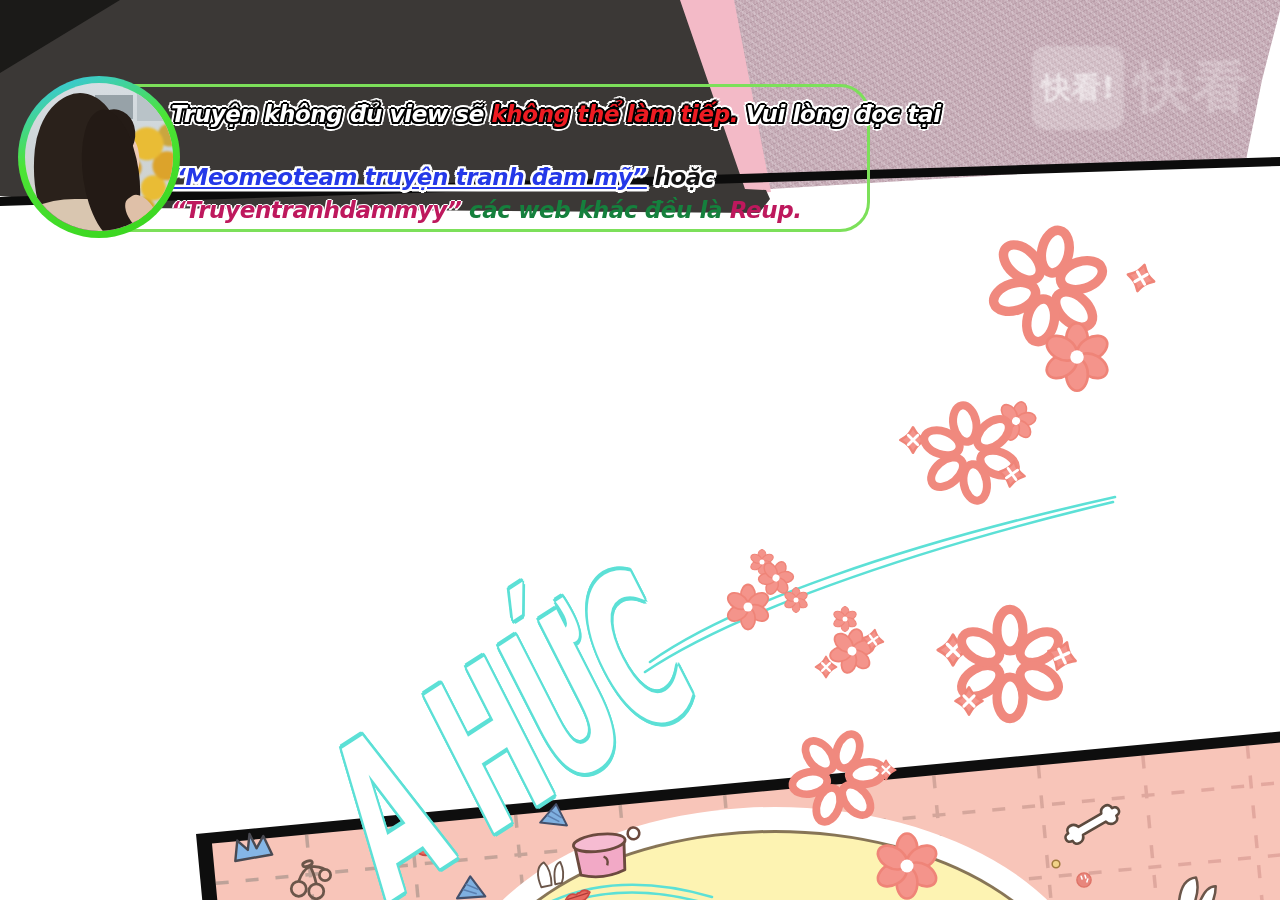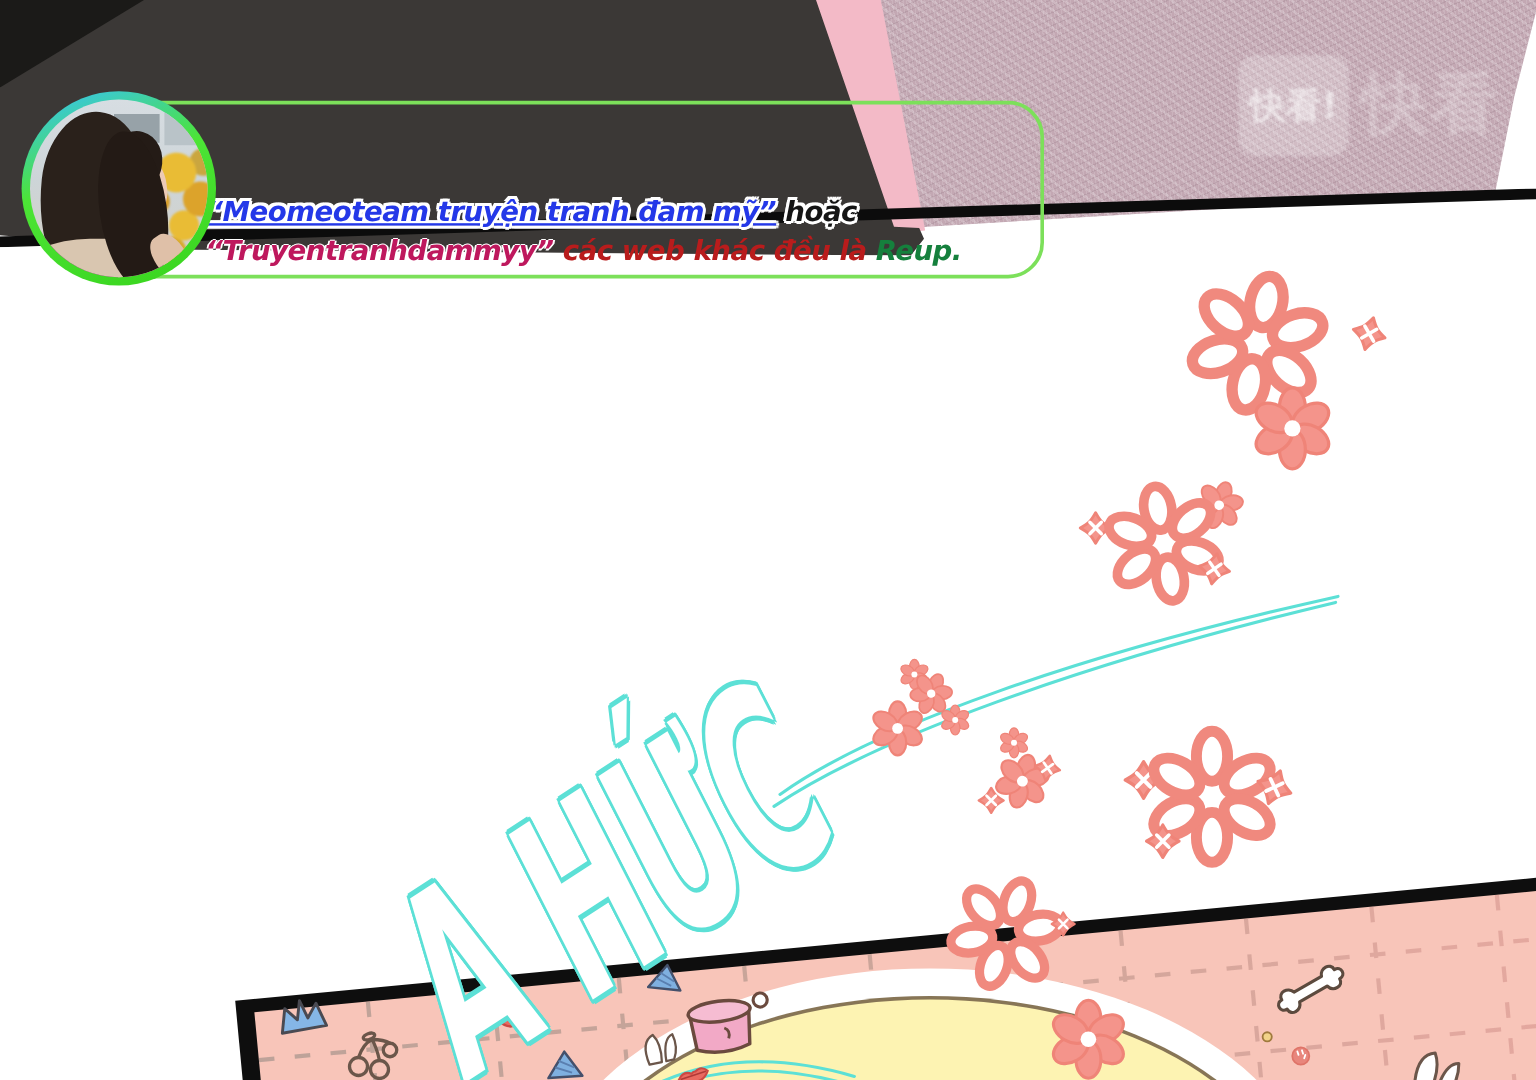--- a/index.html
+++ b/index.html
@@ -47,22 +47,22 @@
      -4px 0 #fff,4px 0 #fff,0 -4px #fff,0 4px #fff,-3px -3px #fff,3px -3px #fff,-3px 3px #fff,3px 3px #fff;}
   .oorange{color:#f7a51c;text-shadow:
      -2px 0 #000,2px 0 #000,0 -2px #000,0 2px #000,-1.5px -1.5px #000,1.5px -1.5px #000,-1.5px 1.5px #000,1.5px 1.5px #000,
      -4px 0 #fff,4px 0 #fff,0 -4px #fff,0 4px #fff,-3px -3px #fff,3px -3px #fff,-3px 3px #fff,3px 3px #fff;}
   .oblue{color:#2438e8;text-decoration:underline;text-shadow:
      -2.5px 0 #fff,2.5px 0 #fff,0 -2.5px #fff,0 2.5px #fff,-2px -2px #fff,2px -2px #fff,-2px 2px #fff,2px 2px #fff;}
   .oblk{color:#141414;text-shadow:
      -2.5px 0 #fff,2.5px 0 #fff,0 -2.5px #fff,0 2.5px #fff,-2px -2px #fff,2px -2px #fff,-2px 2px #fff,2px 2px #fff;}
   .ogreen{color:#be185d;text-shadow:
      -1.5px 0 #fff,1.5px 0 #fff,0 -1.5px #fff,0 1.5px #fff;}
-  .odark{color:#b91c1c;}
-  .ored2{color:#15803d;}
+  .odark{color:#15803d;}
+  .ored2{color:#be185d;}
 
   
   .avatar{left:18px;top:76px;width:162px;height:162px;border-radius:50%;
     background:linear-gradient(160deg,#38c4ee 4%,#4ce436 42%,#38d41c 100%);}
   .av-inner{position:absolute;left:7px;top:7px;width:148px;height:148px;border-radius:50%;overflow:hidden;
     background:linear-gradient(180deg,#d7dde2 0%,#cdd5d8 45%,#d6cfc4 100%);}
   .av-bldg1{left:70px;top:12px;width:38px;height:24px;background:#97a2a8;}
   .av-bldg2{left:112px;top:8px;width:30px;height:30px;background:#b9c3c8;}
   .av-flowers{left:74px;top:30px;width:80px;height:110px;filter:blur(1px);
     background-image:
@@ -120,20 +120,21 @@
   <div class="abs blackline"></div>
 
   <div class="abs watermark">
     <div class="wm-box">
       <span>快看!</span>
     </div>
     <span class="wm-echo">快看</span>
   </div>
 
   <div class="abs notice">
+    <p class="nl l1"><span class="ow">Truyện không đủ view sẽ </span><span class="ored">không thể làm tiếp.</span><span class="ow"> Vui lòng đọc tại</span></p>
     <p class="nl l3"><span class="oblue">“Meomeoteam truyện tranh đam mỹ”</span><span class="oblk"> hoặc</span></p>
     <p class="nl l4"><span class="ogreen">“Truyentranhdammyy”</span><span class="odark"> các web khác đều là </span><span class="ored2">Reup.</span></p>
   </div>
 
   <div class="abs avatar">
     <div class="av-inner">
       <div class="abs av-bldg1"></div>
       <div class="abs av-bldg2"></div>
       <div class="abs av-flowers"></div>
       <div class="abs av-hair"></div>

